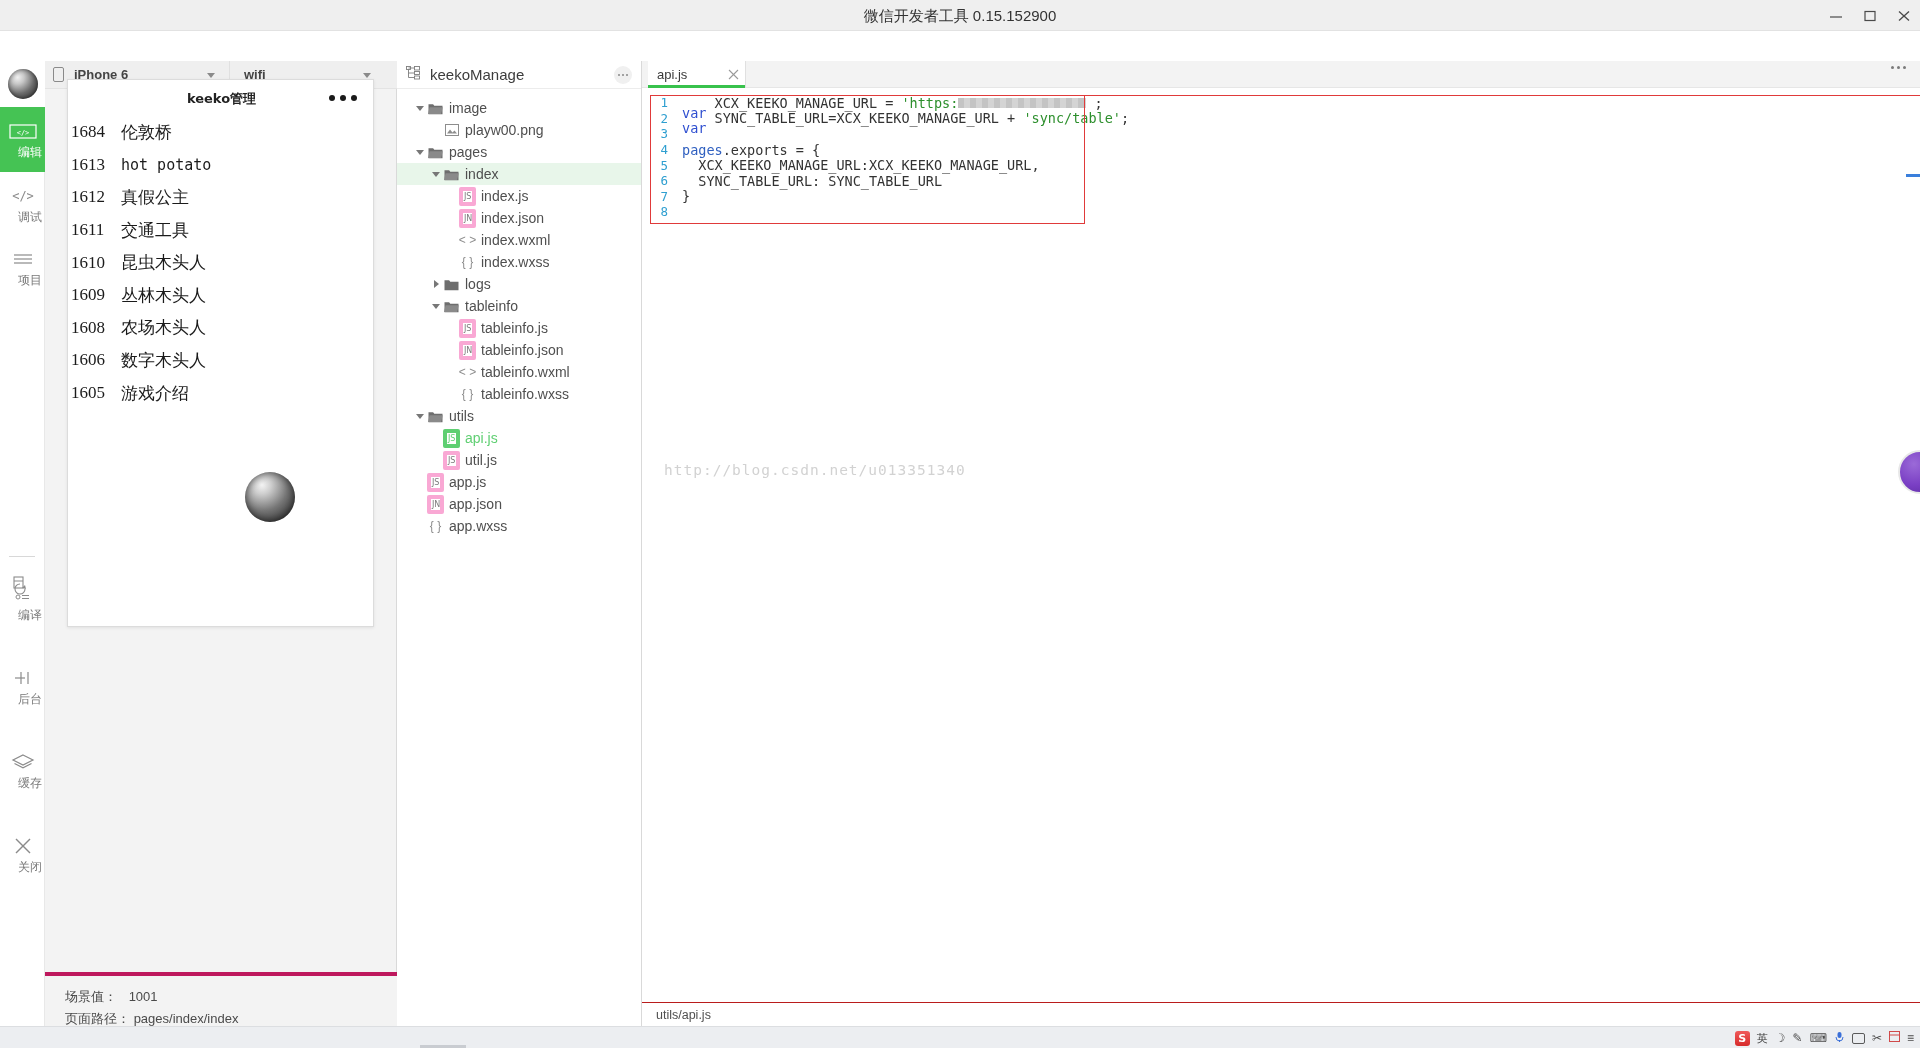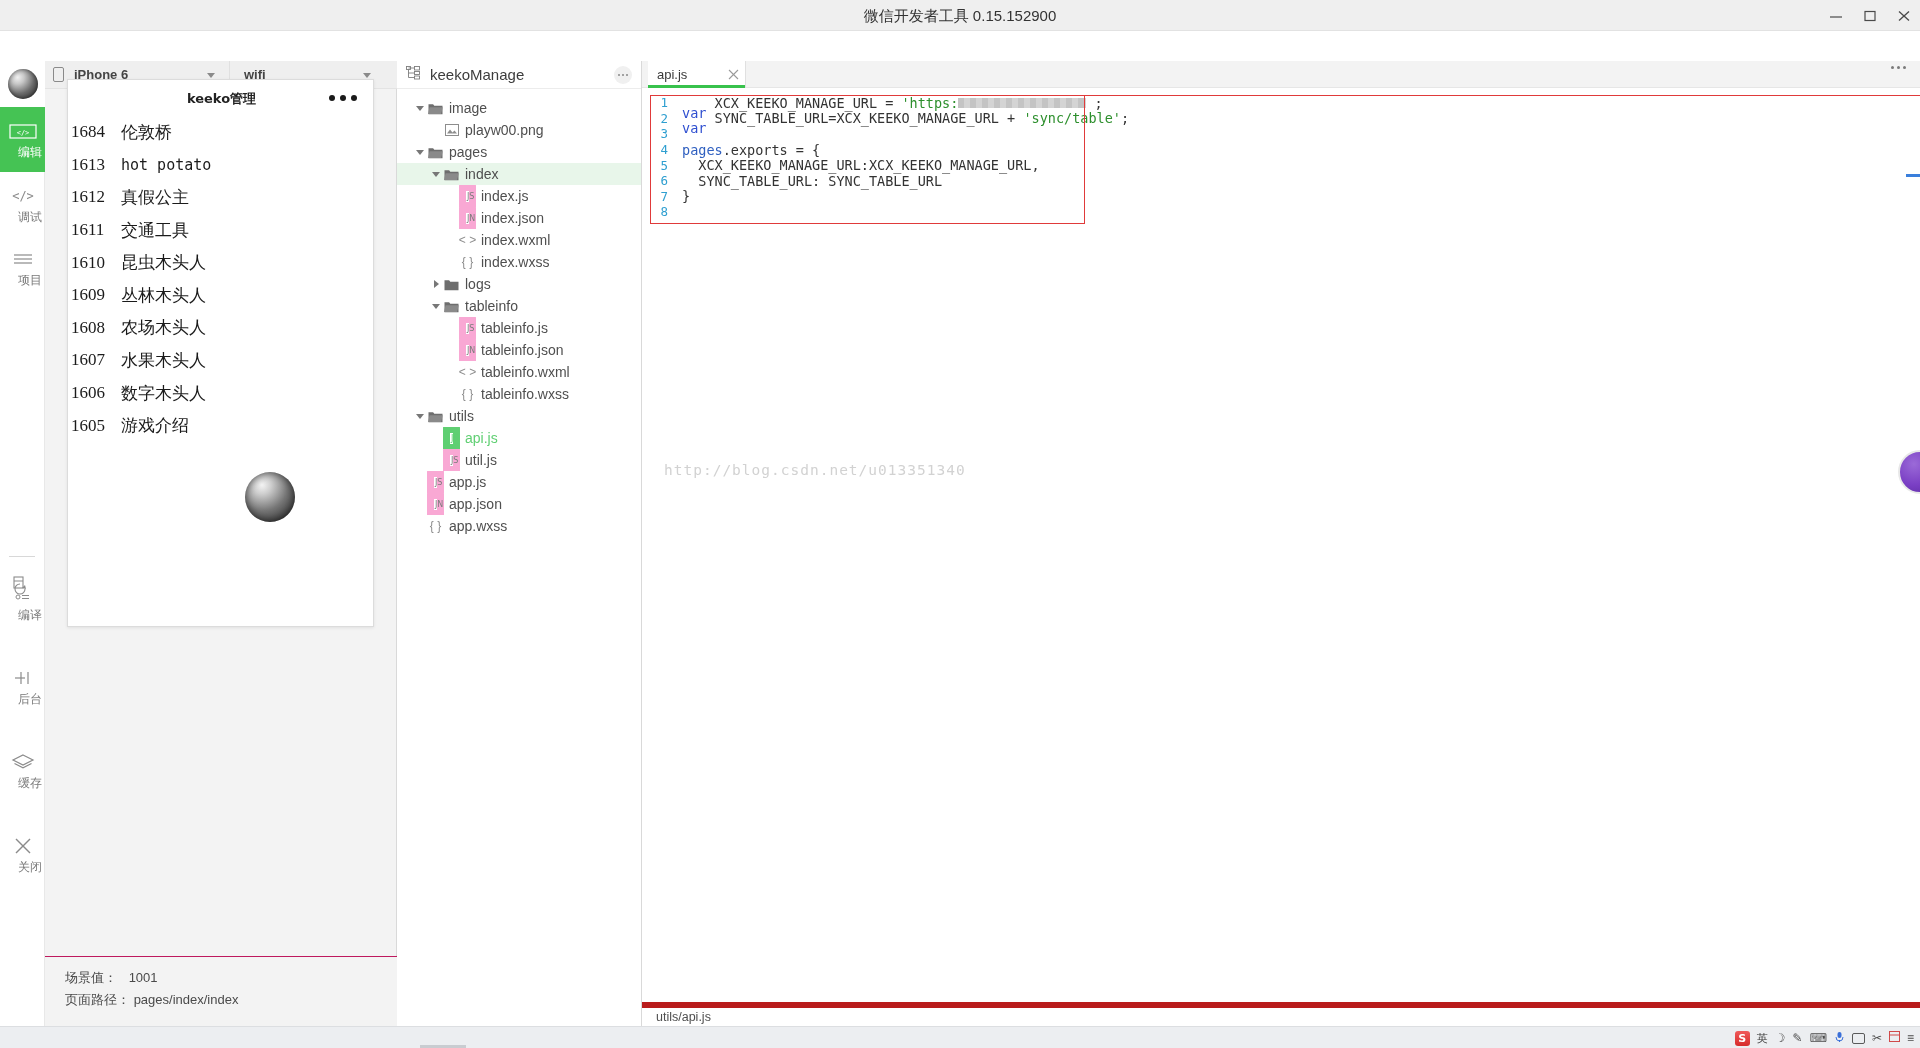--- a/index.html
+++ b/index.html
@@ -141,23 +141,23 @@
   .grow .gname { padding-left: 4px; }
   .phone-circle {
     position: absolute; left: 177px; top: 392px;
     width: 50px; height: 50px; border-radius: 50%;
     background:
       radial-gradient(circle at 34% 26%, #f4f4f4 0%, #cfcfcf 18%, #767676 52%, #1c1c1c 100%);
     box-shadow: inset 0 0 8px rgba(0,0,0,.6);
   }
 
   .sim-footer {
-    position: absolute; left: 0; bottom: 16px; width: 352px; height: 76px;
+    position: absolute; left: 0; bottom: 0; width: 352px; height: 76px;
     background: #f3f3f3;
-    border-top: 1px solid #be185d;
+    border-top: 4px solid #be185d;
     padding: 12px 0 0 20px;
   }
   .sim-footer-row { font-size: 13px; color: #4a4a4a; line-height: 18px; padding-bottom: 4px; }
 
   
   .tree {
     position: absolute; left: 397px; top: 61px; width: 245px; height: 987px;
     background: #fff;
     border-right: 1px solid #d9d9d9;
   }
@@ -184,21 +184,21 @@
   }
   .tnode.sel { background: #e8f6ea; }
   .tnode .tw { width: 14px; display:flex; align-items:center; justify-content:center; }
   .tnode .ticon { width: 17px; display:flex; align-items:center; justify-content:center; margin-right: 5px; }
   .tnode .tlabel { line-height: 22px; }
   .tnode.active .tlabel { color: #5fcf72; }
   .arrow-d { width:0;height:0;border-left:4px solid transparent;border-right:4px solid transparent;border-top:5px solid #777; }
   .arrow-r { width:0;height:0;border-top:4px solid transparent;border-bottom:4px solid transparent;border-left:5px solid #777; }
   .badge {
     font-size: 8px; line-height: 11px; color: #7b7b7b;
-    border: 7px solid #f9a8d4; border-radius: 2px;
+    border: 4px solid #f9a8d4; border-radius: 2px;
     padding: 0 1px; min-width: 15px; text-align: center;
     font-family: "DejaVu Sans", sans-serif;
   }
   .badge.green { color: #5fcf72; border-color: #5fcf72; }
   .angle { font-size: 12px; color: #8d8d8d; letter-spacing: 0px; }
 
   
   .editor {
     position: absolute; left: 642px; top: 61px; right: 0; height: 987px;
     background: #fff;
@@ -262,21 +262,21 @@
   .side-orb {
     position: absolute; right: -22px; top: 355px;
     width: 44px; height: 44px; border-radius: 50%;
     background: radial-gradient(circle at 35% 30%, #9b6ad8 0%, #7a3fc4 55%, #5a2ba0 100%);
     border: 2px solid #e8e8e8;
   }
 
   
   .statusbar {
     position: absolute; left: 642px; bottom: 22px; right: 0; height: 24px;
-    background: #fff; border-top: 6px solid #b91c1c;
+    background: #fff; border-top: 1px solid #b91c1c;
     display: flex; align-items: center; padding-left: 14px;
     font-size: 12.5px; color: #4f4f4f;
   }
 
   
   .taskbar {
     position: absolute; left: 0; bottom: 0; width: 1920px; height: 22px;
     background: #eceef1; border-top: 1px solid #dcdee1;
   }
   .tray {
@@ -454,24 +454,20 @@
             <span class="gid">1610</span>
             <span class="gname">昆虫木头人</span>
           </div>
         <div class="grow">
             <span class="gid">1609</span>
             <span class="gname">丛林木头人</span>
           </div>
         <div class="grow">
             <span class="gid">1608</span>
             <span class="gname">农场木头人</span>
-          </div>
-        <div class="grow">
-            <span class="gid">1607</span>
-            <span class="gname">水果木头人</span>
           </div>
         <div class="grow">
             <span class="gid">1606</span>
             <span class="gname">数字木头人</span>
           </div>
         <div class="grow">
             <span class="gid">1605</span>
             <span class="gname">游戏介绍</span>
           </div>
       </div>

